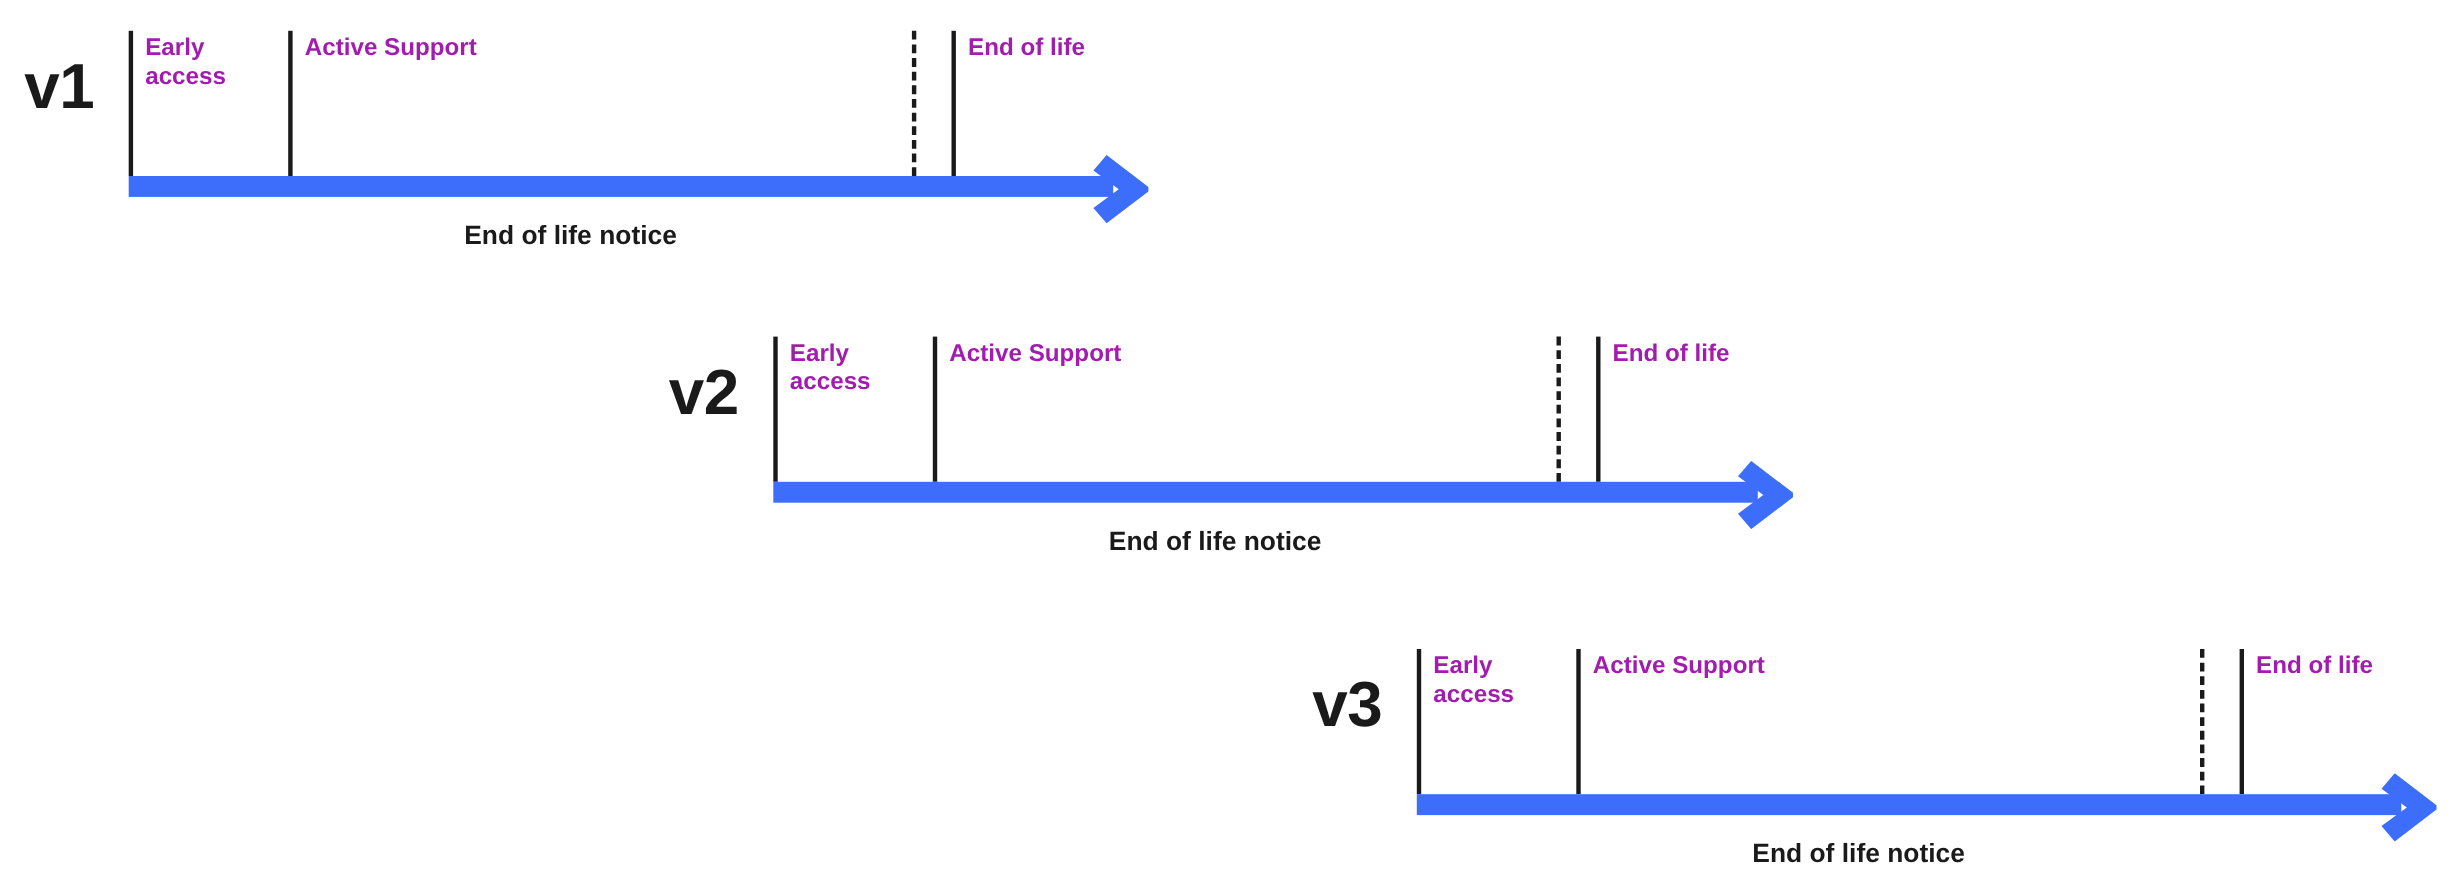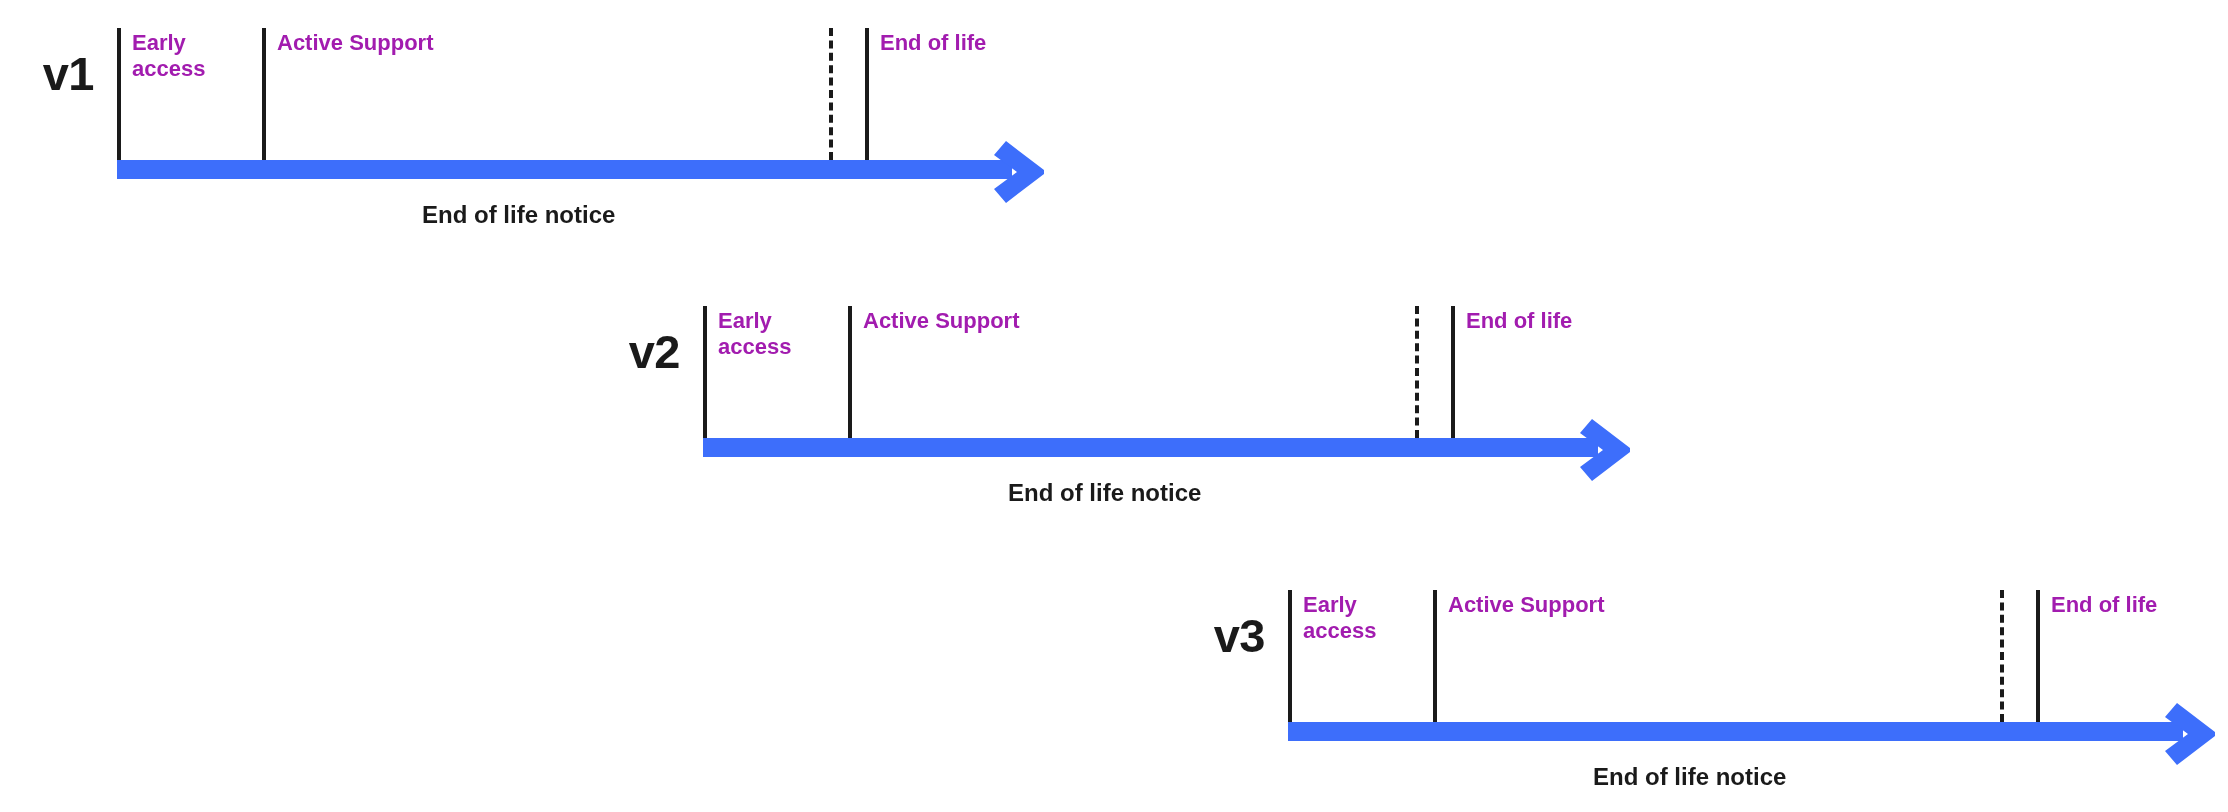--- a/index.html
+++ b/index.html
@@ -26,22 +26,21 @@
     position: absolute;
     height: 220px;
   }
 
   
   .version-label {
     position: absolute;
     left: 0;
     top: 40px;
     width: 72px;
-    text-align: right;
-    font-size: 47px;
+    font-size: 58px;
     font-weight: 700;
     letter-spacing: -0.5px;
     color: #1a1a1a;
     line-height: 1;
     white-space: nowrap;
   }
 
   
   .track {
     position: absolute;

